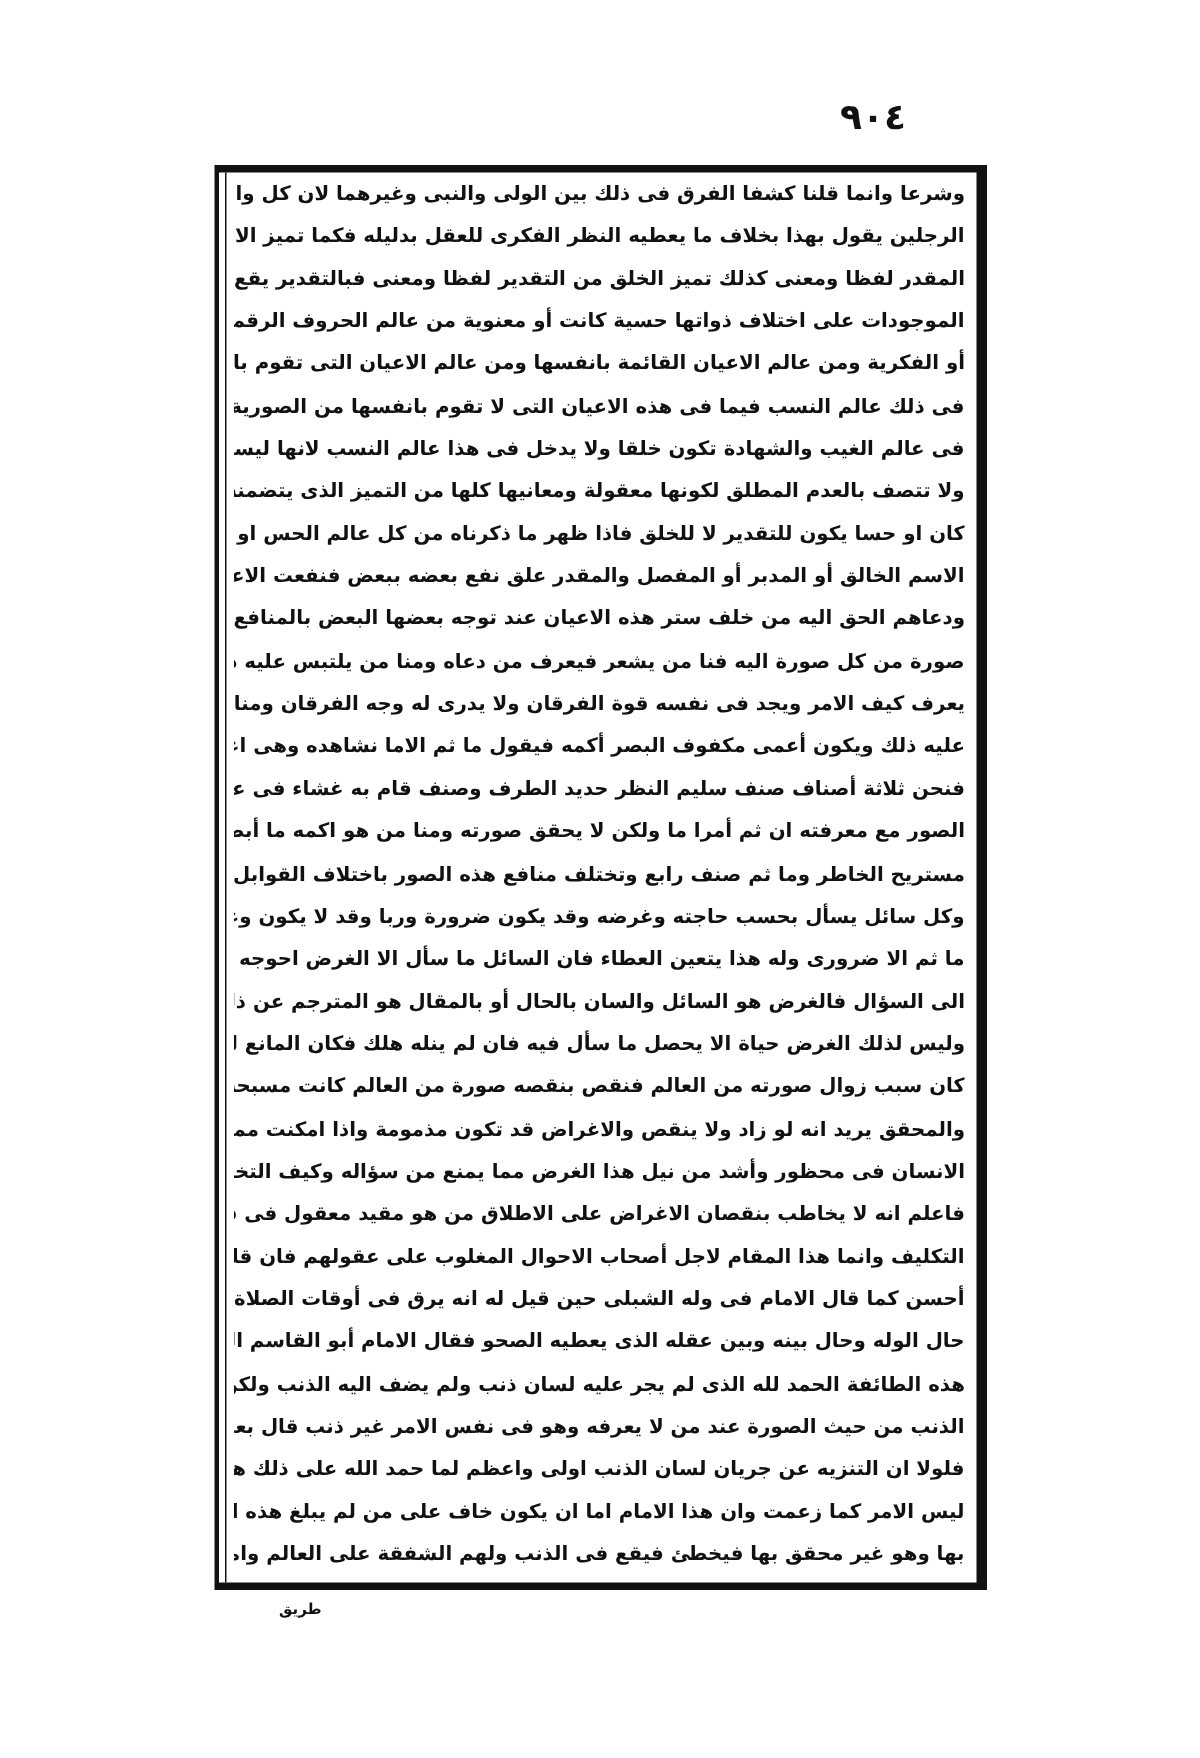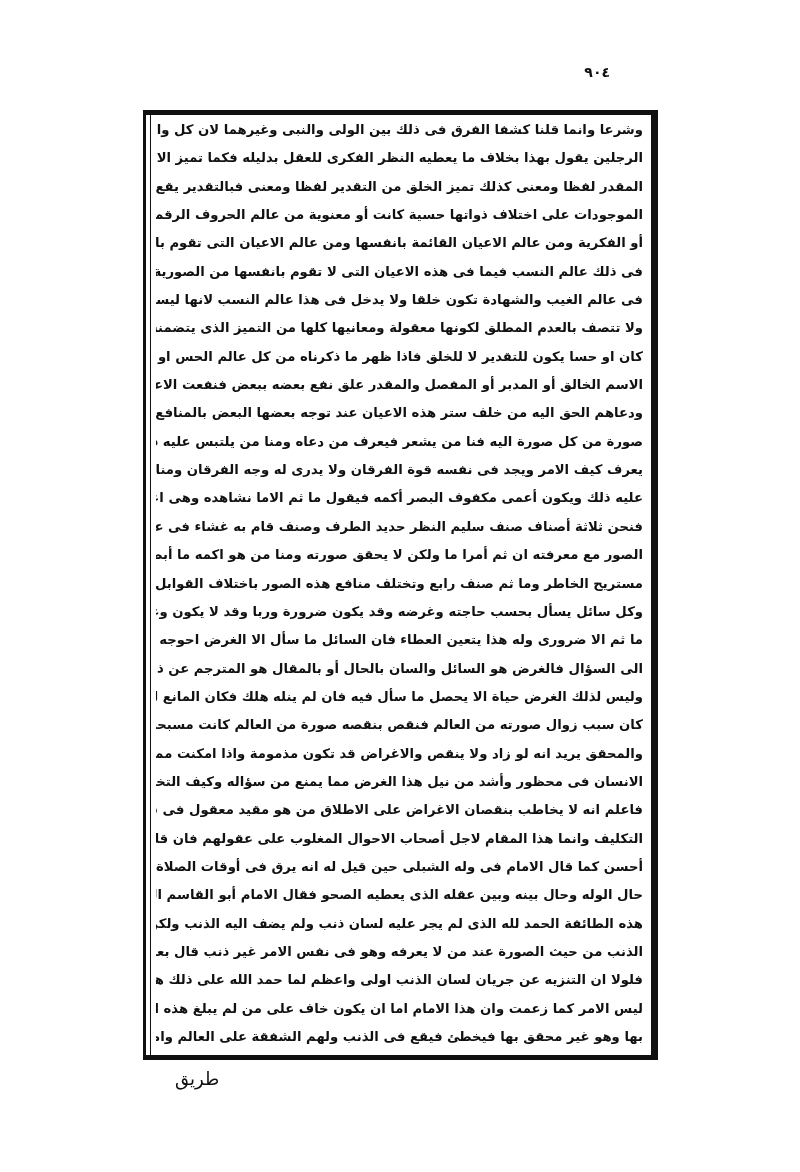--- a/index.html
+++ b/index.html
@@ -1,30 +1,30 @@
 <!DOCTYPE html>
 <html><head>
 <meta charset="utf-8">
 <style>
   html, body { margin: 0; padding: 0; background: #ffffff; }
   body { width: 800px; height: 1172px; position: relative; overflow: hidden;
          font-family: "DejaVu Sans", sans-serif; color: #111; }
-  .page-number { position: absolute; left: 560px; top: 64px; width: 50px; text-align: right;
-                 font-size: 14px; font-weight: bold; direction: rtl; }
+  .page-number { position: absolute; left: 560px; top: 64px; width: 50px; text-align: left;
+                 font-size: 24px; font-weight: bold; direction: rtl; }
   .frame { position: absolute; left: 143px; top: 110px; width: 505px; height: 940px;
            border-top: 5px solid #111; border-bottom: 5px solid #111;
            border-right: 7px solid #111; border-left: 3px solid #111; }
   .frame::before { content: ""; position: absolute; left: 4px; top: 0; bottom: 0;
                    border-left: 1px solid #111; }
   .text-block { position: absolute; left: 10px; right: 8px; top: 2px; bottom: 4px;
                 direction: rtl; display: flex; flex-direction: column; justify-content: space-between; }
   .line { font-size: 13.2px; font-weight: bold; line-height: 26px; height: 26.8px;
           white-space: nowrap; text-align: justify; text-align-last: justify; overflow: hidden;
           font-family: "DejaVu Sans", sans-serif; }
-  .catchword { position: absolute; left: 175px; top: 1068px; font-size: 18px; font-weight: normal;
+  .catchword { position: absolute; left: 186px; top: 1068px; font-size: 10px; font-weight: bold;
                direction: rtl; }
 </style>
 </head>
 <body>
 
 <div class="page-number">٩٠٤</div>
 
 <div class="frame">
   <div class="text-block">
     <div class="line">وشرعا  وانما قلنا كشفا الفرق فى ذلك بين الولى والنبى وغيرهما لان كل واحد من هذين</div>

